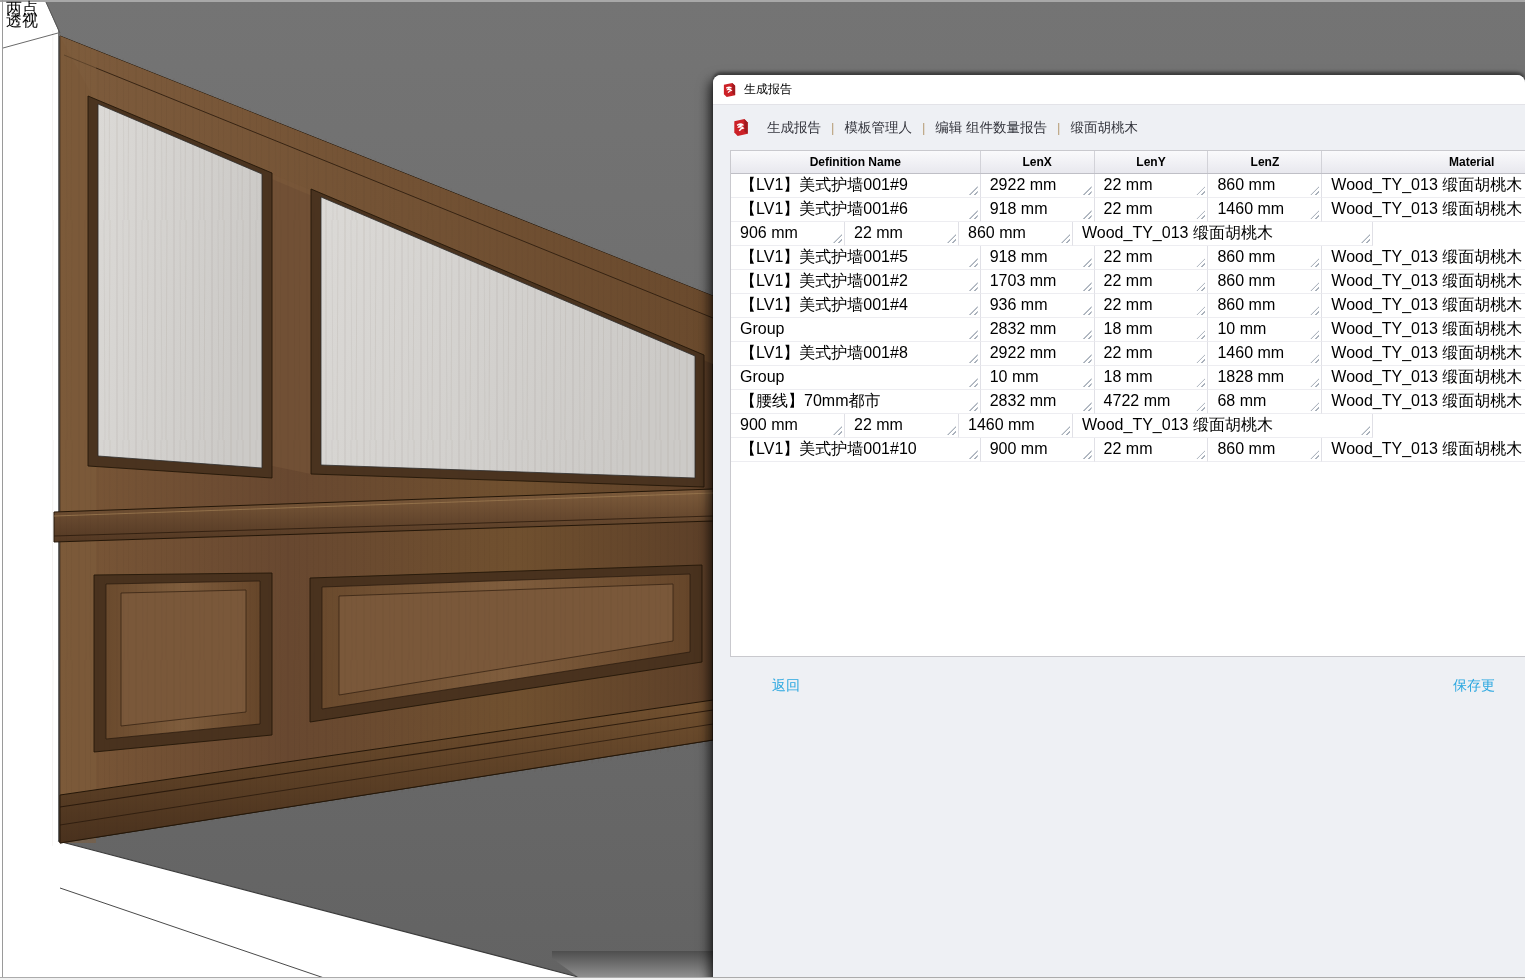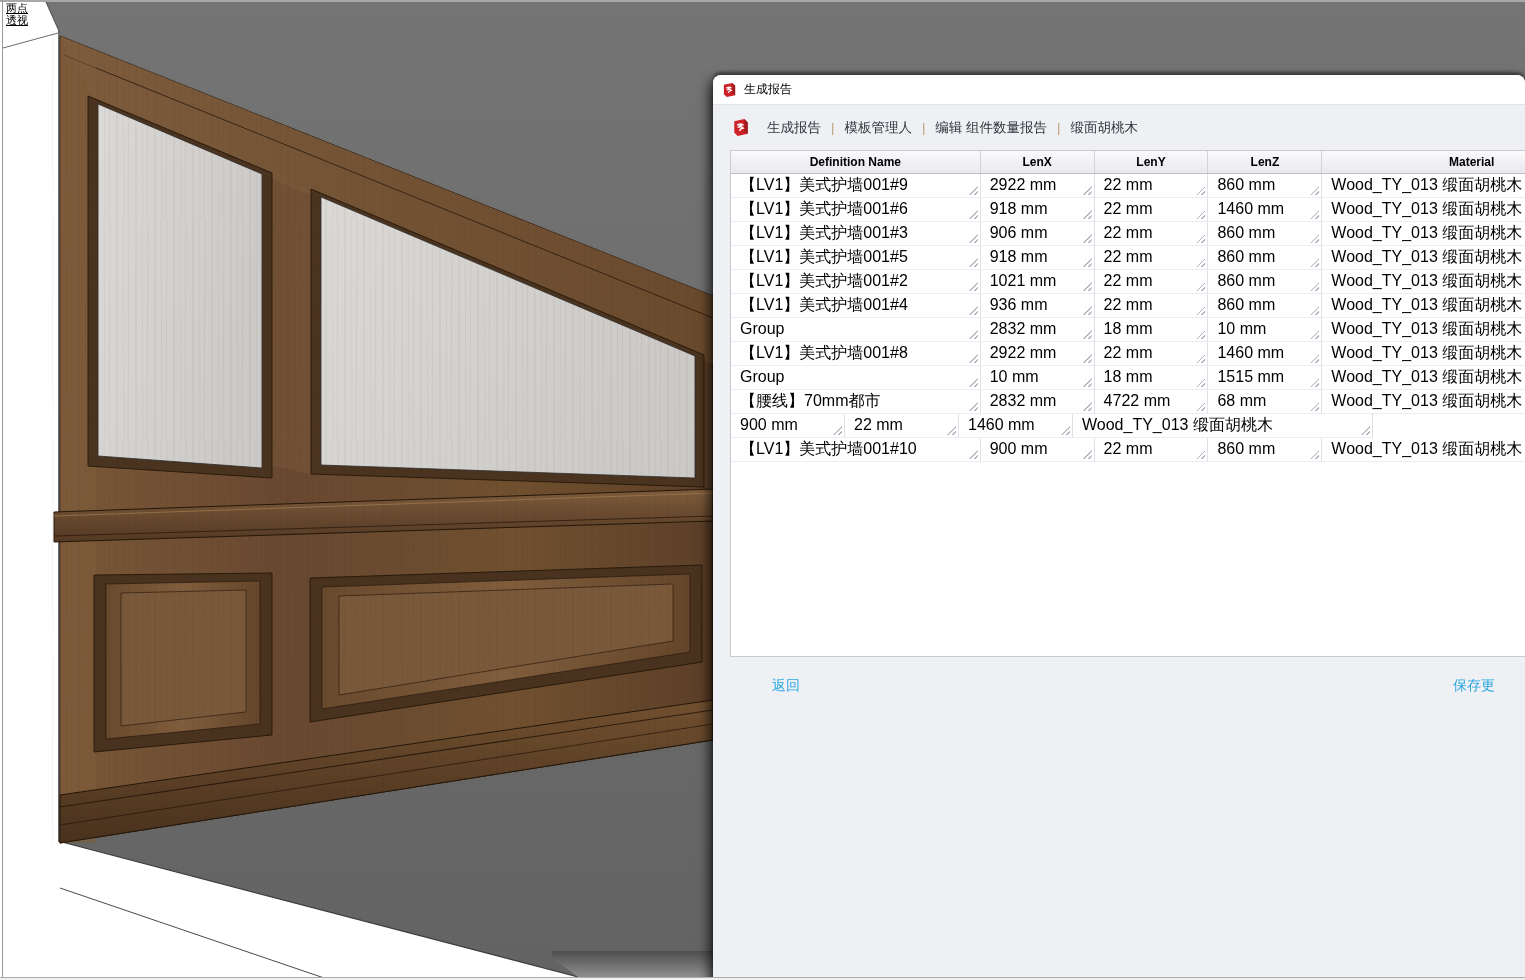--- a/index.html
+++ b/index.html
@@ -5,21 +5,21 @@
   html,body{margin:0;padding:0;background:#fff;overflow:hidden;}
   *{box-sizing:border-box;}
   body{font-family:"Liberation Sans","DejaVu Sans",sans-serif;}
   #stage{position:relative;width:1525px;height:980px;background:#fff;overflow:hidden;}
 
   
   .win-top-strip{position:absolute;left:0;top:0;width:1525px;height:2px;background:#a8a8a8;z-index:5;}
   .win-left-strip{position:absolute;left:2px;top:0;width:1px;height:977px;background:#9a9a9a;z-index:5;}
   .win-bottom-strip{position:absolute;left:0;top:977px;width:1525px;height:3px;background:#f1f1f1;border-top:1px solid #ababab;z-index:40;}
 
-  .viewport-label{position:absolute;left:6px;top:3px;z-index:6;font-size:11px;line-height:11.5px;color:#000;text-decoration:underline;}
+  .viewport-label{position:absolute;left:6px;top:3px;z-index:6;font-size:16px;line-height:11.5px;color:#000;}
 
   
   #scene{position:absolute;left:0;top:0;z-index:1;}
 
   
   .dialog{position:absolute;left:713px;top:75px;width:812px;height:924px;background:#eef0f4;z-index:20;overflow:hidden;
           box-shadow:0 -3px 3px rgba(0,0,0,.4), -4px 4px 10px rgba(0,0,0,.45), 0 8px 16px rgba(0,0,0,.5);border-radius:8px;}
   .titlebar{position:absolute;left:0;top:0;width:100%;height:30px;background:#ffffff;border-bottom:1px solid #e3e3e8;display:flex;align-items:center;padding-left:9px;}
   .titlebar .app-icon{width:15px;height:16px;margin-right:7px;flex:0 0 auto;}
   .title-text{font-size:12px;color:#000;}
@@ -198,36 +198,35 @@
     <div class="cell col4">Wood_TY_013 缎面胡桃木</div>
   </div>
           <div class="trow">
     <div class="cell col0">【LV1】美式护墙001#6</div>
     <div class="cell col1">918 mm</div>
     <div class="cell col2">22 mm</div>
     <div class="cell col3">1460 mm</div>
     <div class="cell col4">Wood_TY_013 缎面胡桃木</div>
   </div>
           <div class="trow">
-    <div class="cell col0">【LV1】美式护墙001#3</div>
     <div class="cell col1">906 mm</div>
     <div class="cell col2">22 mm</div>
     <div class="cell col3">860 mm</div>
     <div class="cell col4">Wood_TY_013 缎面胡桃木</div>
   </div>
           <div class="trow">
     <div class="cell col0">【LV1】美式护墙001#5</div>
     <div class="cell col1">918 mm</div>
     <div class="cell col2">22 mm</div>
     <div class="cell col3">860 mm</div>
     <div class="cell col4">Wood_TY_013 缎面胡桃木</div>
   </div>
           <div class="trow">
     <div class="cell col0">【LV1】美式护墙001#2</div>
-    <div class="cell col1">1021 mm</div>
+    <div class="cell col1">1703 mm</div>
     <div class="cell col2">22 mm</div>
     <div class="cell col3">860 mm</div>
     <div class="cell col4">Wood_TY_013 缎面胡桃木</div>
   </div>
           <div class="trow">
     <div class="cell col0">【LV1】美式护墙001#4</div>
     <div class="cell col1">936 mm</div>
     <div class="cell col2">22 mm</div>
     <div class="cell col3">860 mm</div>
     <div class="cell col4">Wood_TY_013 缎面胡桃木</div>
@@ -243,21 +242,21 @@
     <div class="cell col0">【LV1】美式护墙001#8</div>
     <div class="cell col1">2922 mm</div>
     <div class="cell col2">22 mm</div>
     <div class="cell col3">1460 mm</div>
     <div class="cell col4">Wood_TY_013 缎面胡桃木</div>
   </div>
           <div class="trow">
     <div class="cell col0">Group</div>
     <div class="cell col1">10 mm</div>
     <div class="cell col2">18 mm</div>
-    <div class="cell col3">1515 mm</div>
+    <div class="cell col3">1828 mm</div>
     <div class="cell col4">Wood_TY_013 缎面胡桃木</div>
   </div>
           <div class="trow">
     <div class="cell col0">【腰线】70mm都市</div>
     <div class="cell col1">2832 mm</div>
     <div class="cell col2">4722 mm</div>
     <div class="cell col3">68 mm</div>
     <div class="cell col4">Wood_TY_013 缎面胡桃木</div>
   </div>
           <div class="trow">

